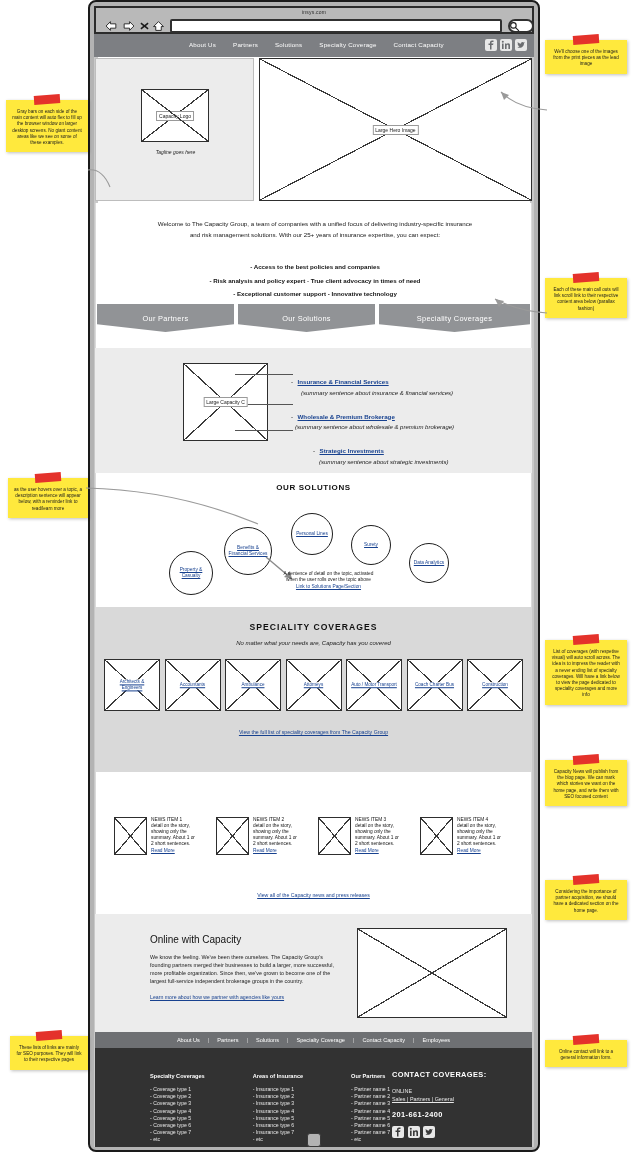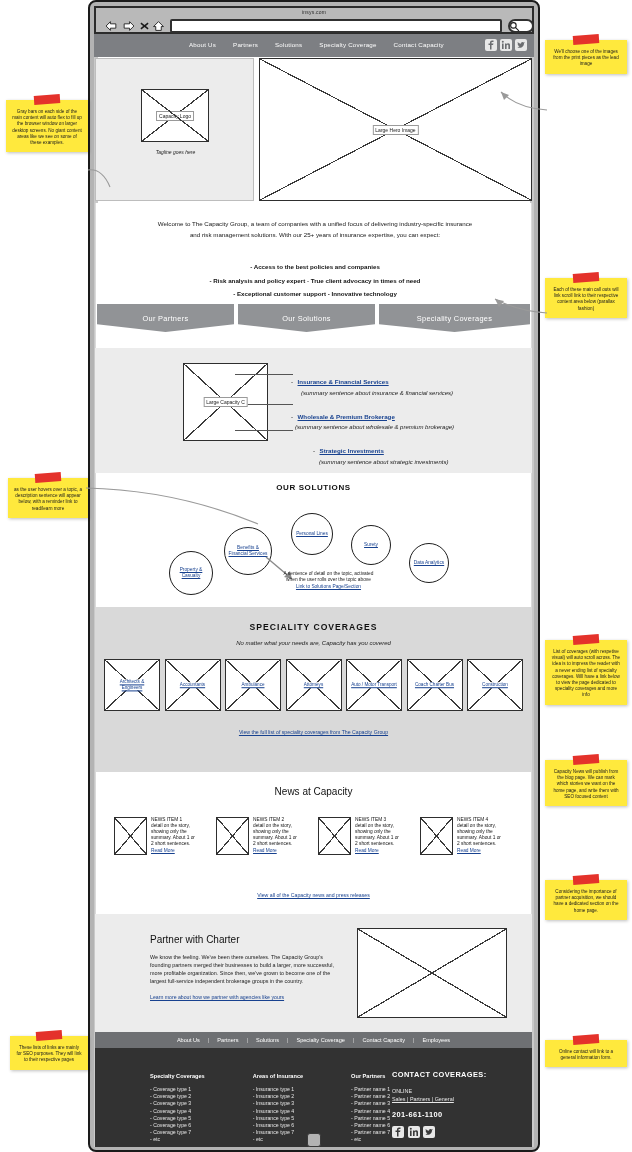--- a/index.html
+++ b/index.html
@@ -448,21 +448,20 @@
         <div class="spec-card">
           <div class="cx1"></div>
             <div class="cx2"></div>
           <div class="lbl">Construction</div>
         </div>
       </div>
       <div id="spec-all">View the full list of speciality coverages from The Capacity Group</div>
     </div>
 
     <div id="news-sec">
-      <div id="news-title">News at Capacity</div>
       <div id="news-grid">
         <div class="news-item">
           <div class="news-thumb">
               <div class="cx1"></div>
               <div class="cx2"></div>
             </div>
           <div class="news-txt">
             <span class="hl">NEWS ITEM 1</span>
             <span>detail on the story, showing only the summary. About 1 or 2 short sentences.</span>
             <a class="news-more" href="#">Read More</a>
@@ -500,21 +499,21 @@
             <span>detail on the story, showing only the summary. About 1 or 2 short sentences.</span>
             <a class="news-more" href="#">Read More</a>
           </div>
         </div>
       </div>
       <div id="news-all">View all of the Capacity news and press releases</div>
     </div>
 
     <div id="pwc-sec">
       <div id="pwc-left">
-        <div id="pwc-title">Partner with Charter</div>
+        <div id="pwc-title">Online with Capacity</div>
         <div id="pwc-body">We know the feeling. We've been there ourselves. The Capacity Group's founding partners merged their businesses to build a larger, more successful, more profitable organization. Since then, we've grown to become one of the largest full-service independent brokerage groups in the country.</div>
         <a id="pwc-link" href="#">Learn more about how we partner with agencies like yours</a>
       </div>
       <div id="pwc-img" class="xbox"></div>
     </div>
 
     <div id="foot-nav">
       <span>About Us</span>
         <span class="sep">|</span>
       <span>Partners</span>
@@ -568,21 +567,21 @@
             <li>- Partner name 7</li>
             <li>- etc</li>
           </ul>
         </div>
       </div>
 
       <div id="contact-block">
         <div id="contact-title">CONTACT COVERAGES:</div>
         <div id="contact-online">ONLINE</div>
         <div id="contact-links">Sales  |  Partners  |  General</div>
-        <div id="contact-phone">201-661-1100</div>
+        <div id="contact-phone">201-661-2400</div>
         <div id="contact-social">
           <div class="soc">
             <svg viewBox="0 0 20 20">
                 <path d="M12 4h3V1h-3c-2.2 0-4 1.8-4 4v2H5v3h3v9h3v-9h3l1-3h-4V5c0-.6.4-1 1-1z" fill="#3a3a3a"></path>
               </svg>
           </div>
           <div class="soc">
             <svg viewBox="0 0 20 20">
                 <rect x="2" y="7" width="3.2" height="11" fill="#3a3a3a"></rect>
                 <circle cx="3.6" cy="3.5" r="2" fill="#3a3a3a"></circle>

